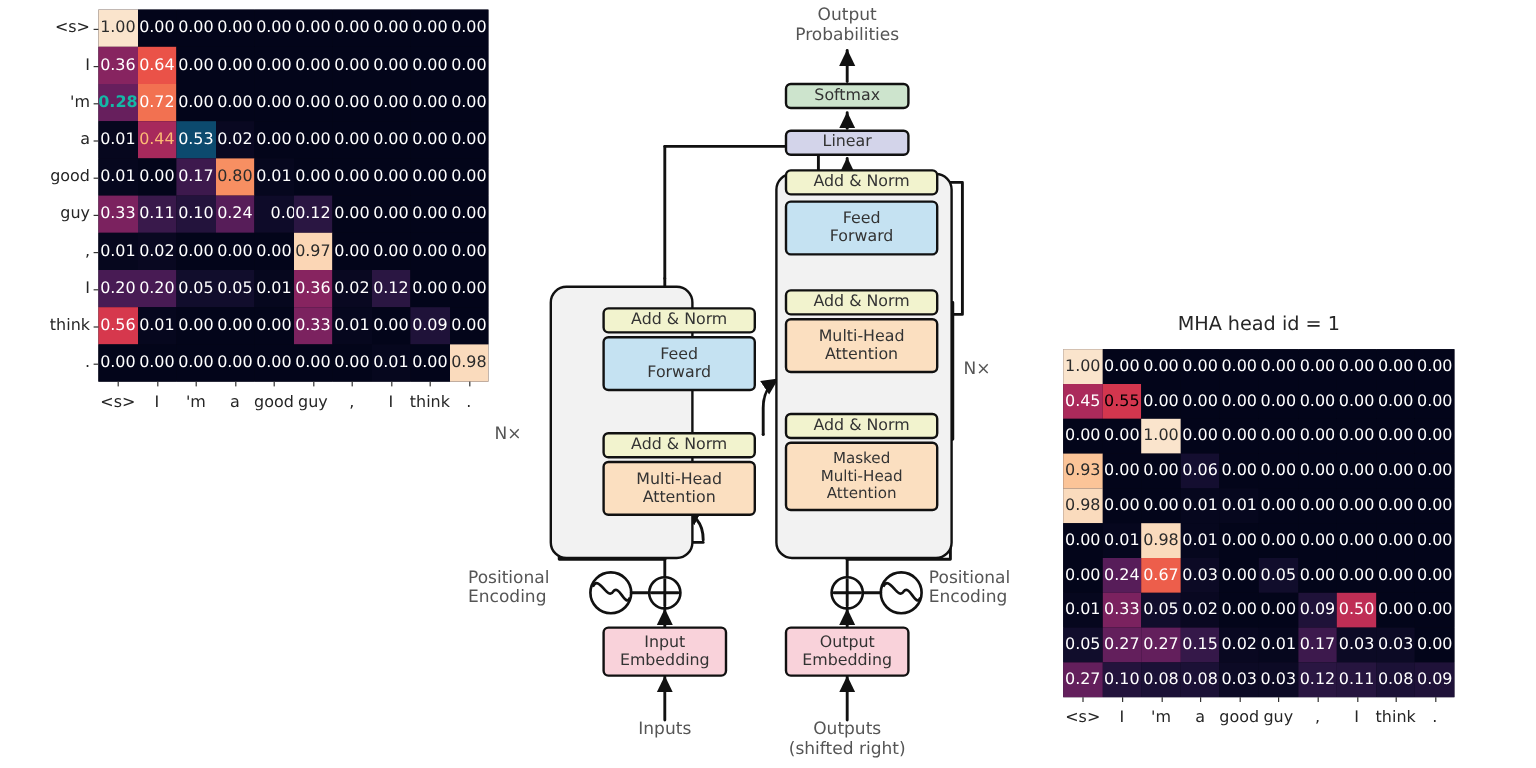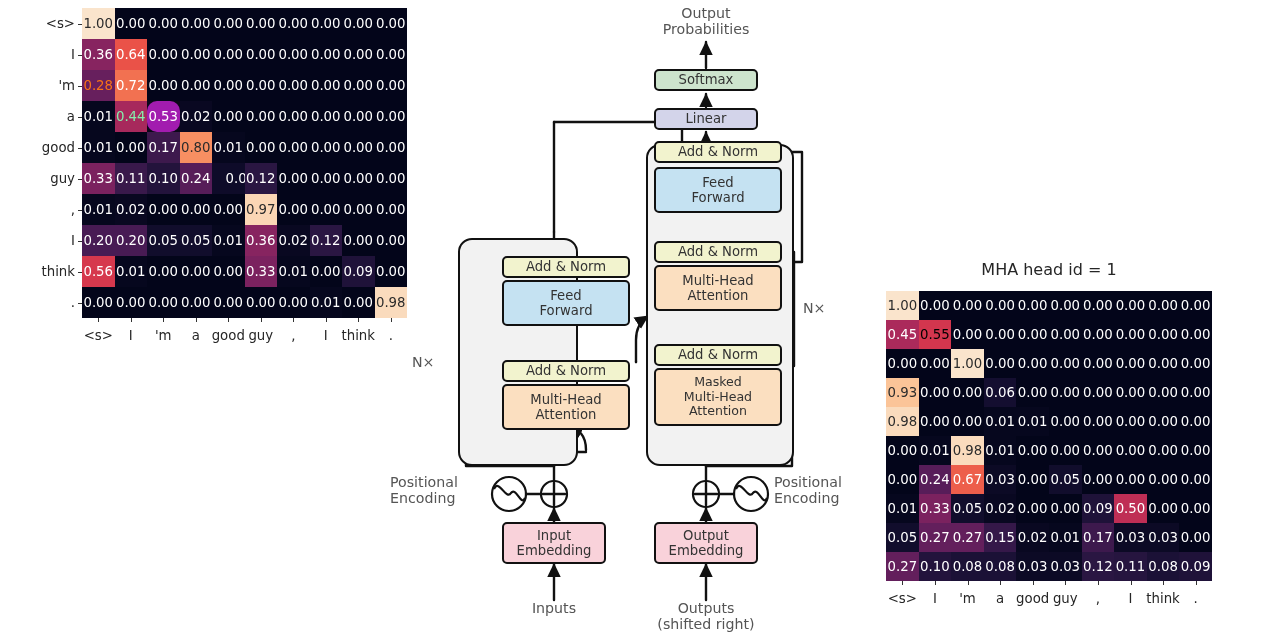--- a/index.html
+++ b/index.html
@@ -52,33 +52,33 @@
         <div class="hm-cell" style="background: rgb(135, 36, 96); color: rgb(255, 255, 255);">0.36</div>
         <div class="hm-cell" style="background: rgb(234, 82, 72); color: rgb(255, 255, 255);">0.64</div>
         <div class="hm-cell" style="background: rgb(3, 5, 26); color: rgb(255, 255, 255);">0.00</div>
         <div class="hm-cell" style="background: rgb(3, 5, 26); color: rgb(255, 255, 255);">0.00</div>
         <div class="hm-cell" style="background: rgb(3, 5, 26); color: rgb(255, 255, 255);">0.00</div>
         <div class="hm-cell" style="background: rgb(3, 5, 26); color: rgb(255, 255, 255);">0.00</div>
         <div class="hm-cell" style="background: rgb(3, 5, 26); color: rgb(255, 255, 255);">0.00</div>
         <div class="hm-cell" style="background: rgb(3, 5, 26); color: rgb(255, 255, 255);">0.00</div>
         <div class="hm-cell" style="background: rgb(3, 5, 26); color: rgb(255, 255, 255);">0.00</div>
         <div class="hm-cell" style="background: rgb(3, 5, 26); color: rgb(255, 255, 255);">0.00</div>
-        <div class="hm-cell" style="background: rgb(103, 31, 93); color: #f97316;">0.28</div>
+        <div class="hm-cell" style="background: rgb(103, 31, 93); color: #14b8a6; font-weight: bold;">0.28</div>
         <div class="hm-cell" style="background: rgb(242, 113, 81); color: rgb(255, 255, 255);">0.72</div>
         <div class="hm-cell" style="background: rgb(3, 5, 26); color: rgb(255, 255, 255);">0.00</div>
         <div class="hm-cell" style="background: rgb(3, 5, 26); color: rgb(255, 255, 255);">0.00</div>
         <div class="hm-cell" style="background: rgb(3, 5, 26); color: rgb(255, 255, 255);">0.00</div>
         <div class="hm-cell" style="background: rgb(3, 5, 26); color: rgb(255, 255, 255);">0.00</div>
         <div class="hm-cell" style="background: rgb(3, 5, 26); color: rgb(255, 255, 255);">0.00</div>
         <div class="hm-cell" style="background: rgb(3, 5, 26); color: rgb(255, 255, 255);">0.00</div>
         <div class="hm-cell" style="background: rgb(3, 5, 26); color: rgb(255, 255, 255);">0.00</div>
         <div class="hm-cell" style="background: rgb(3, 5, 26); color: rgb(255, 255, 255);">0.00</div>
         <div class="hm-cell" style="background: rgb(6, 7, 30); color: rgb(255, 255, 255);">0.01</div>
-        <div class="hm-cell" style="background: rgb(167, 41, 92); color: #86efac;">0.44</div>
-        <div class="hm-cell" style="background: #a21caf; color: rgb(255, 255, 255); border-radius: 10px;">0.53</div>
+        <div class="hm-cell" style="background: rgb(167, 41, 92); color: #fdba74;">0.44</div>
+        <div class="hm-cell" style="background: #0c4a6e; color: rgb(255, 255, 255);">0.53</div>
         <div class="hm-cell" style="background: rgb(9, 8, 33); color: rgb(255, 255, 255);">0.02</div>
         <div class="hm-cell" style="background: rgb(3, 5, 26); color: rgb(255, 255, 255);">0.00</div>
         <div class="hm-cell" style="background: rgb(3, 5, 26); color: rgb(255, 255, 255);">0.00</div>
         <div class="hm-cell" style="background: rgb(3, 5, 26); color: rgb(255, 255, 255);">0.00</div>
         <div class="hm-cell" style="background: rgb(3, 5, 26); color: rgb(255, 255, 255);">0.00</div>
         <div class="hm-cell" style="background: rgb(3, 5, 26); color: rgb(255, 255, 255);">0.00</div>
         <div class="hm-cell" style="background: rgb(3, 5, 26); color: rgb(255, 255, 255);">0.00</div>
         <div class="hm-cell" style="background: rgb(6, 7, 30); color: rgb(255, 255, 255);">0.01</div>
         <div class="hm-cell" style="background: rgb(3, 5, 26); color: rgb(255, 255, 255);">0.00</div>
         <div class="hm-cell" style="background: rgb(61, 25, 77); color: rgb(255, 255, 255);">0.17</div>

